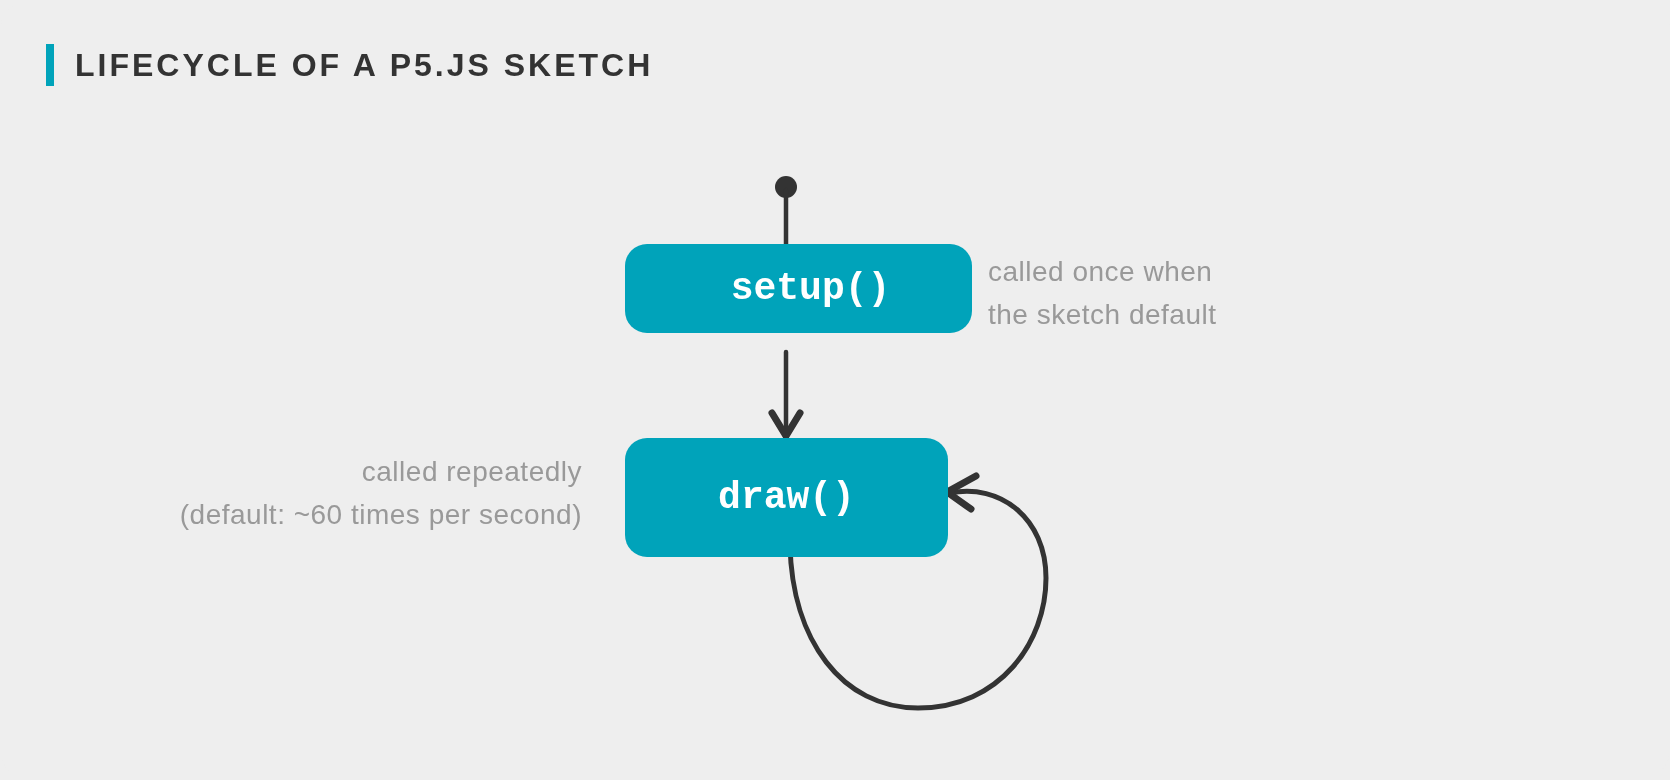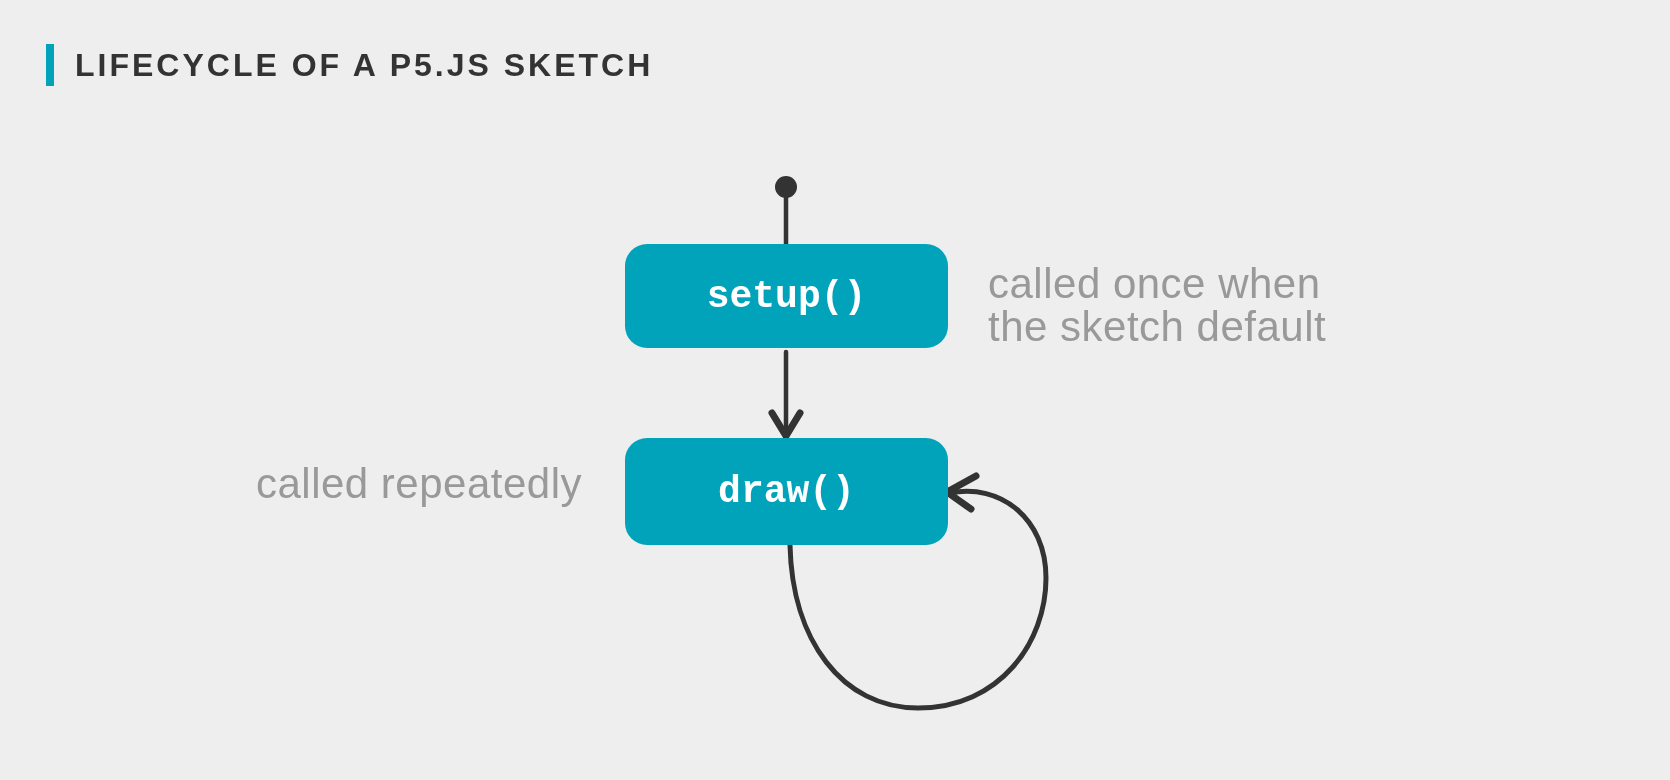--- a/index.html
+++ b/index.html
@@ -64,36 +64,35 @@
   .node{
     position:absolute;
     left:625px;
     width:323px;
     background:var(--accent);
     border-radius:22px;
     display:flex;
     align-items:center;
     justify-content:center;
   }
-  .node-setup{top:244px;height:104px;}
-  .node-draw{top:438px;height:107px;justify-content:center;}
+  .node-setup{top:244px;height:89px;padding-left:24px;}
+  .node-draw{top:438px;height:119px;justify-content:center;}
   .node-label{
     font-family:"Liberation Mono","DejaVu Sans Mono",monospace;
     font-weight:bold;
     font-size:38px;
     color:var(--node-text);
   }
   
   .annotation{
     position:absolute;
     color:var(--muted);
-    font-size:42px;
+    font-size:28px;
     line-height:43px;
     letter-spacing:0.5px;
-    margin-top:12px;
   }
   .annotation-right{
     left:988px;
     top:250px;
     text-align:left;
   }
   .annotation-left{
     left:42px;
     width:540px;
     top:450px;
@@ -127,15 +126,16 @@
     <span class="node-label">draw()</span>
   </div>
 
   <div class="annotation annotation-right">
     <div class="annotation-line">called once when</div>
     <div class="annotation-line">the sketch default</div>
   </div>
 
   <div class="annotation annotation-left">
     <div class="annotation-line">called repeatedly</div>
+    <div class="annotation-line">(default: ~60 times per second)</div>
   </div>
 
 </div>
 
 </body></html>

